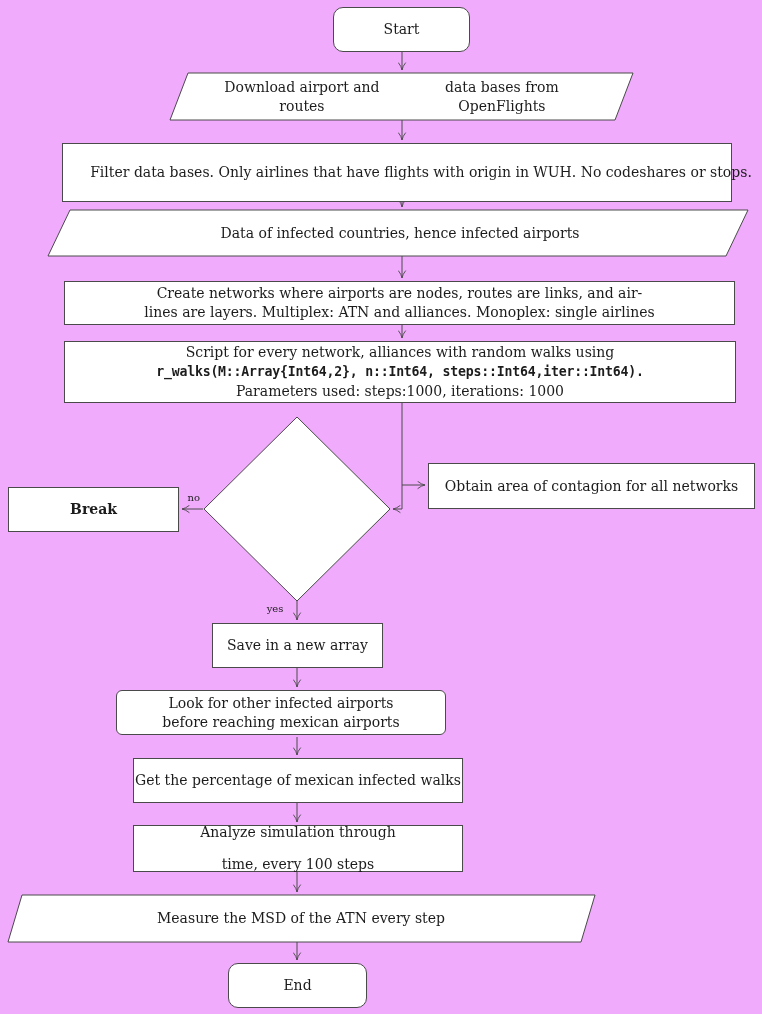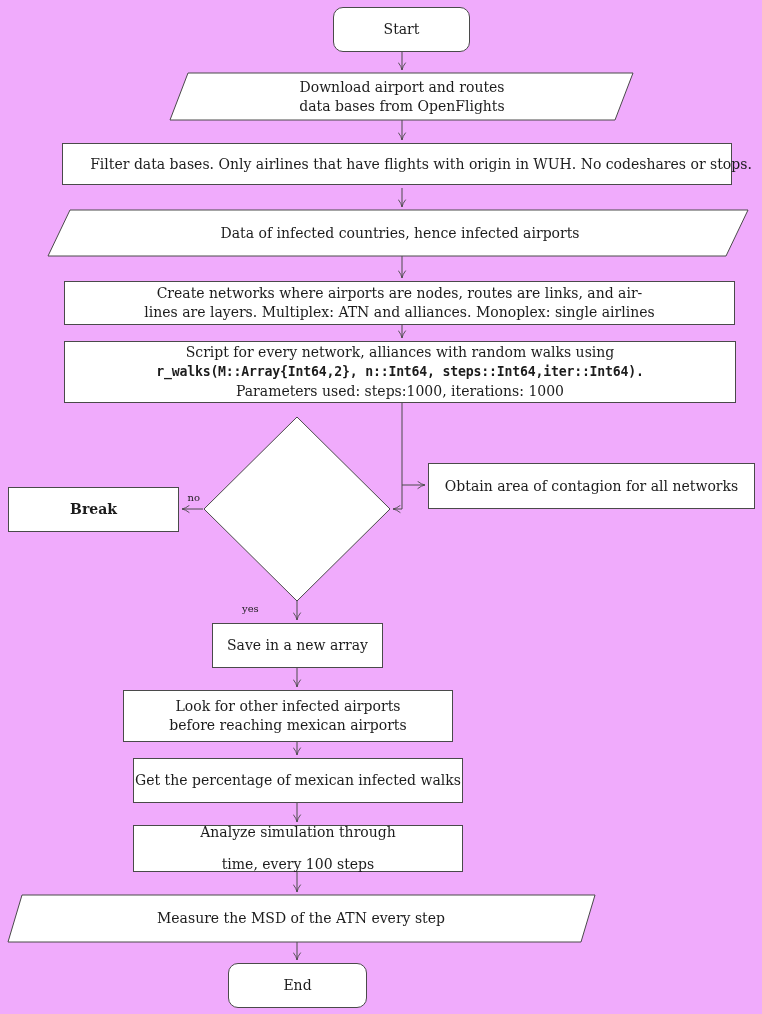--- a/index.html
+++ b/index.html
@@ -9,21 +9,21 @@
   }
   svg.layer { position:absolute; left:0; top:0; width:762px; height:1014px; }
   .box {
     position:absolute; box-sizing:border-box; border:1px solid #4a4a4a;
     background:#ffffff; display:flex; flex-direction:column;
     align-items:center; justify-content:center; text-align:center;
     font-size:14px; line-height:19px;
   }
   .rounded { border-radius:10px; }
   .shape-text {
-    position:absolute; display:flex; flex-direction:column;
+    position:absolute; display:flex; flex-direction:row;
     align-items:center; justify-content:center; text-align:center;
     font-size:14px; line-height:19px; pointer-events:none;
   }
   .dline { display:block; }
   .code {
     font-family:"DejaVu Sans Mono", monospace; font-weight:700;
     font-size:13.2px; line-height:20px; letter-spacing:-0.2px;
   }
   .elabel { position:absolute; font-size:10px; line-height:15px; }
   .diamond-text { line-height:20px; }
@@ -66,21 +66,21 @@
 
   <div class="box rounded" style="left:333px; top:7px; width:137px; height:45px;">
     <span class="dline">Start</span>
   </div>
 
   <div class="shape-text" style="left:202px; top:75px; width:400px; height:43px;">
     <span class="dline">Download airport and routes</span>
     <span class="dline">data bases from OpenFlights</span>
   </div>
 
-  <div class="box" style="left:62px; top:143px; width:670px; height:42px; white-space:nowrap;padding-left:48px;">
+  <div class="box" style="left:62px; top:143px; width:670px; height:59px; white-space:nowrap;padding-left:48px;">
     <span class="dline">Filter data bases. Only airlines that have flights with origin in WUH. No codeshares or stops.</span>
   </div>
 
   <div class="shape-text" style="left:100px; top:210px; width:600px; height:46px;">
     <span class="dline">Data of infected countries, hence infected airports</span>
   </div>
 
   <div class="box" style="left:64px; top:281px; width:671px; height:44px;">
     <span class="dline">Create networks where airports are nodes, routes are links, and air-</span>
     <span class="dline">lines are layers. Multiplex: ATN and alliances. Monoplex: single airlines</span>
@@ -96,27 +96,27 @@
   <div class="box" style="left:8px; top:487px; width:171px; height:45px;font-weight:bold;">
     <span class="dline">Break</span>
   </div>
 
   <div class="box" style="left:428px; top:463px; width:327px; height:46px;">
     <span class="dline">Obtain area of contagion for all networks</span>
   </div>
 
   <div class="elabel" style="left:174px; top:490px; width:26px; text-align:right;">no</div>
 
-  <div class="elabel" style="left:242px; top:601px; width:36px; text-align:left;">yes</div>
+  <div class="elabel" style="left:257px; top:601px; width:36px; text-align:center;">yes</div>
 
   <div class="box" style="left:212px; top:623px; width:171px; height:45px;">
     <span class="dline">Save in a new array</span>
   </div>
 
-  <div class="box" style="left:123px; top:690px; width:330px; height:52px;">
+  <div class="box" style="left:116px; top:690px; width:330px; height:45px;border-radius:6px;">
     <span class="dline">Look for other infected airports</span>
     <span class="dline">before reaching mexican airports</span>
   </div>
 
   <div class="box" style="left:133px; top:758px; width:330px; height:45px; white-space:nowrap;">
     <span class="dline">Get the percentage of mexican infected walks</span>
   </div>
 
   <div class="box" style="left:133px; top:825px; width:330px; height:47px;gap:13px;">
     <span class="dline">Analyze simulation through</span>

